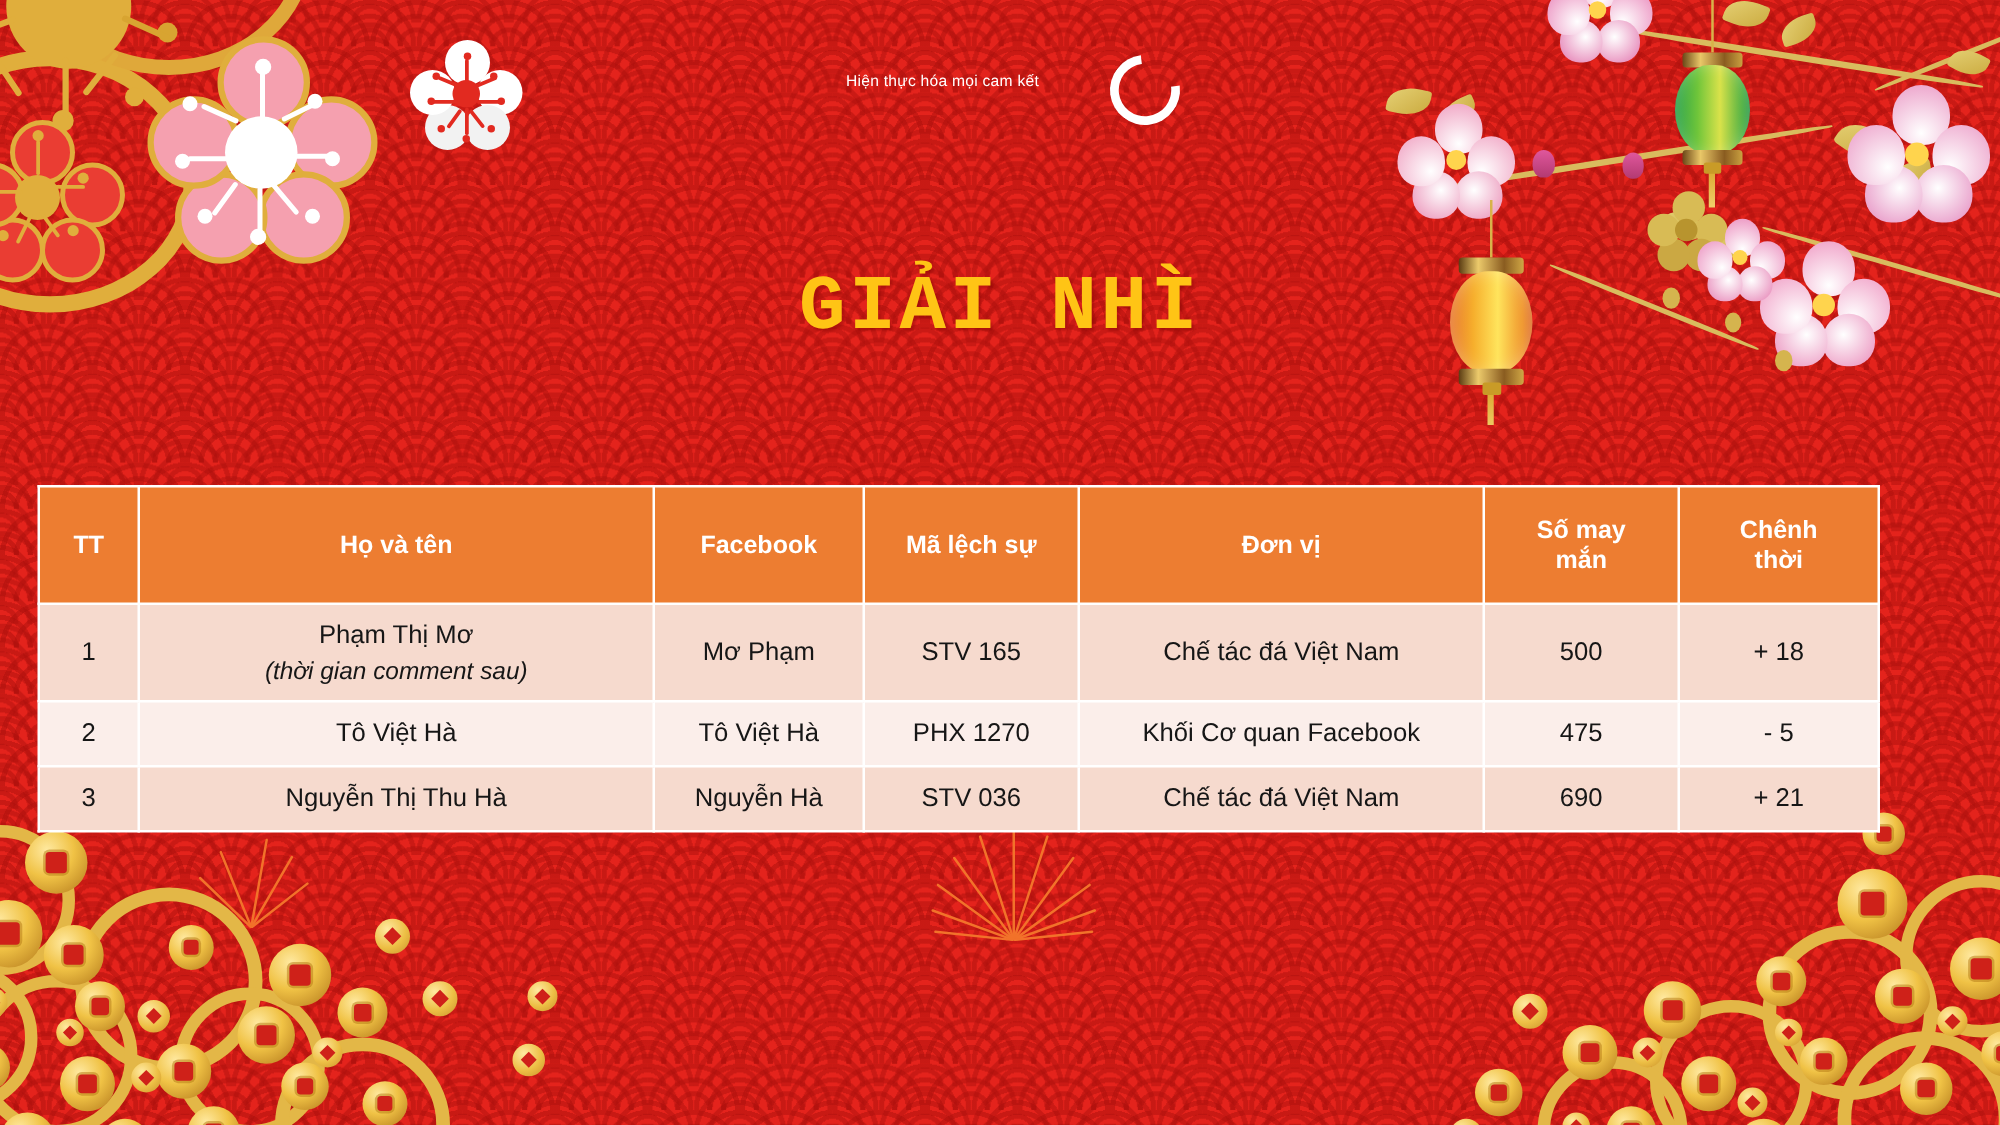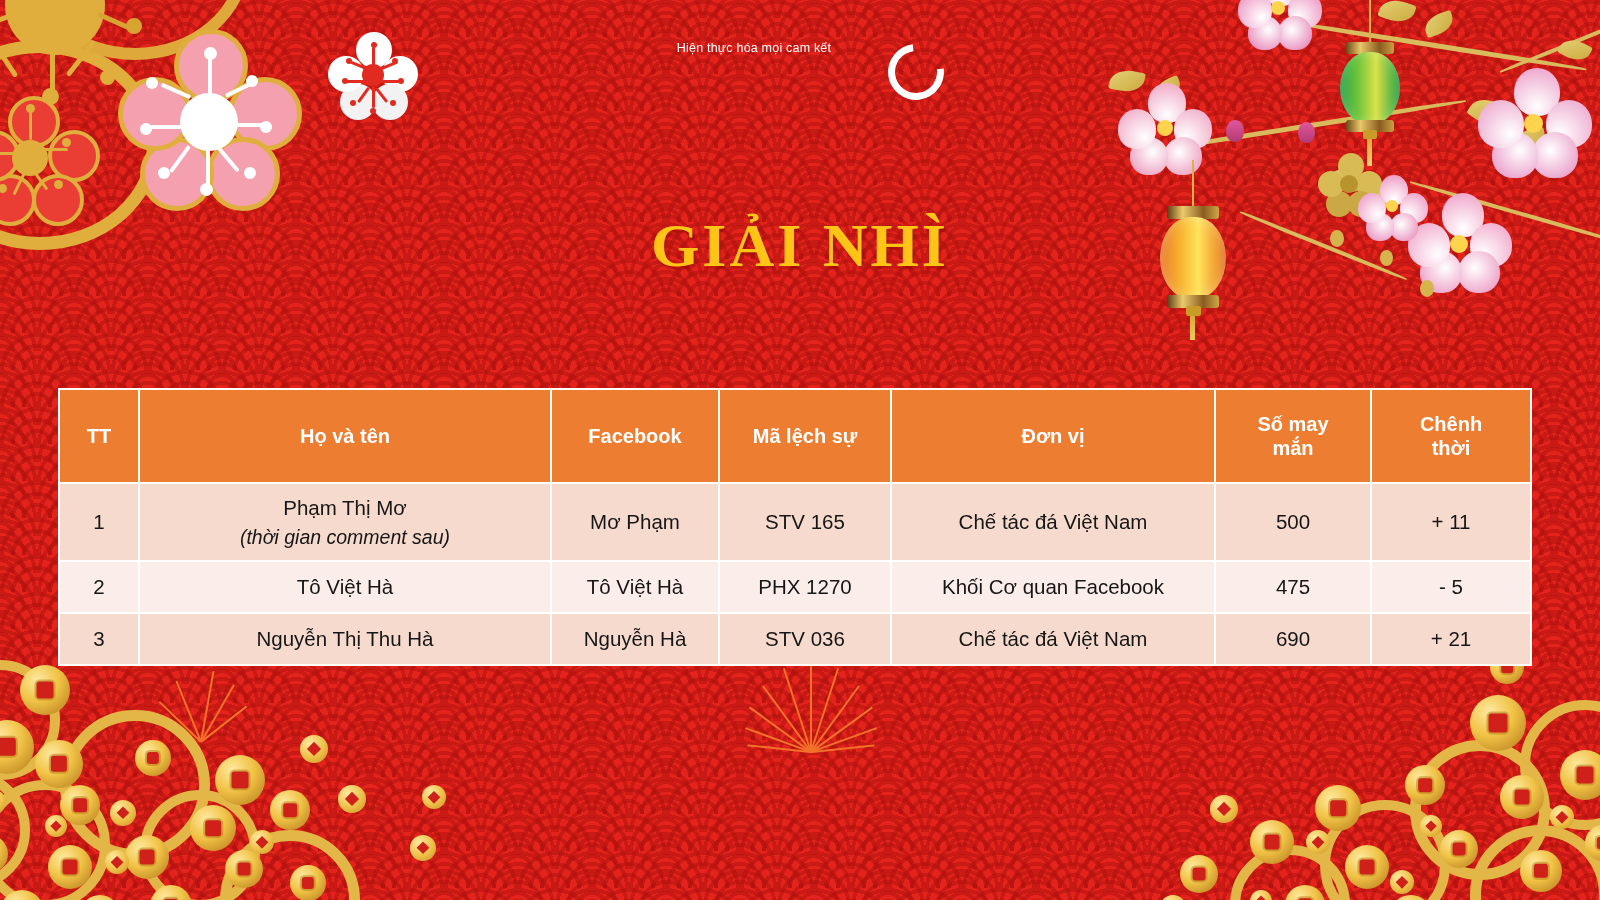--- a/index.html
+++ b/index.html
@@ -43,44 +43,44 @@
   #logo { position:absolute; left:630px; top:40px; width:310px; height:70px; }
   .logo-word {
     font-family:"DejaVu Sans", sans-serif;
     font-weight:bold; font-size:38px; letter-spacing:1.5px;
     color:#fff; line-height:46px; text-align:left;
     -webkit-text-stroke:1px #fff;
   }
   .logo-tag {
     font-family:"Liberation Sans", sans-serif;
     font-size:12.5px; color:#fff; text-align:center;
-    width:248px; margin-top:1px; letter-spacing:.2px;
+    width:248px; margin-top:18px; letter-spacing:.2px;
   }
   .logo-ring {
     position:absolute; right:-4px; top:4px; width:56px; height:56px;
     border-radius:50%;
     border:7px solid #fff;
     border-top-color:transparent;
     transform:rotate(38deg);
   }
 
   
   #title {
     position:absolute; left:0; right:0; top:210px;
     text-align:center;
-    font-family:Liberation Serif, serif;
+    font-family:Liberation Mono, monospace;
     font-weight:bold;
     font-size:62px;
     letter-spacing:3px;
     color:#ffc415;
     text-shadow:2px 3px 2px rgba(120,0,0,.35);
   }
 
   
-  #table-wrap { position:absolute; left:58px; top:388px; width:1472px; }
+  #table-wrap { position:absolute; left:30px; top:388px; width:1472px; }
   table { border-collapse:collapse; width:100%; table-layout:fixed; }
   thead th {
     background:#ED7D31;
     color:#fff;
     font-size:20px;
     font-weight:bold;
     height:94px;
     vertical-align:middle;
     text-align:center;
     border:2px solid #fff;
@@ -482,21 +482,21 @@
         <tr class="rA r1">
           <td>1</td>
           <td>
             <span>Phạm Thị Mơ</span>
             <span class="sub">(thời gian comment sau)</span>
           </td>
           <td>Mơ Phạm</td>
           <td>STV 165</td>
           <td>Chế tác đá Việt Nam</td>
           <td>500</td>
-          <td>+ 11</td>
+          <td>+ 18</td>
         </tr>
         <tr class="rB r2">
           <td>2</td>
           <td>Tô Việt Hà</td>
           <td>Tô Việt Hà</td>
           <td>PHX 1270</td>
           <td>Khối Cơ quan Facebook</td>
           <td>475</td>
           <td>- 5</td>
         </tr>

